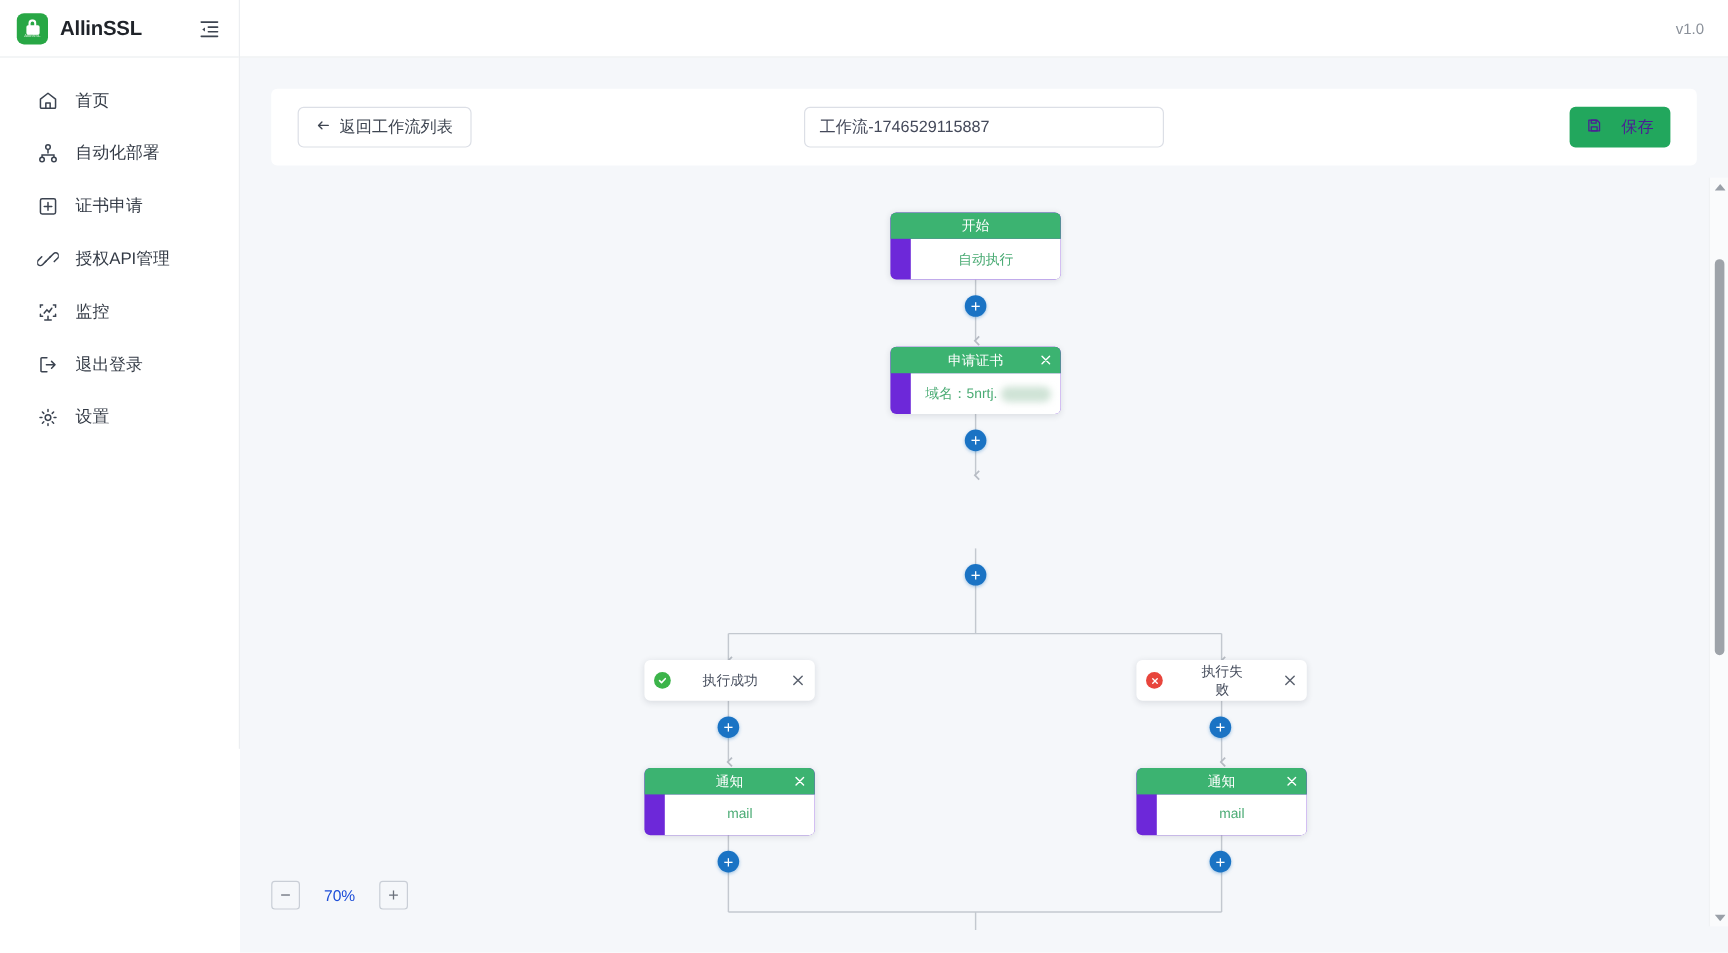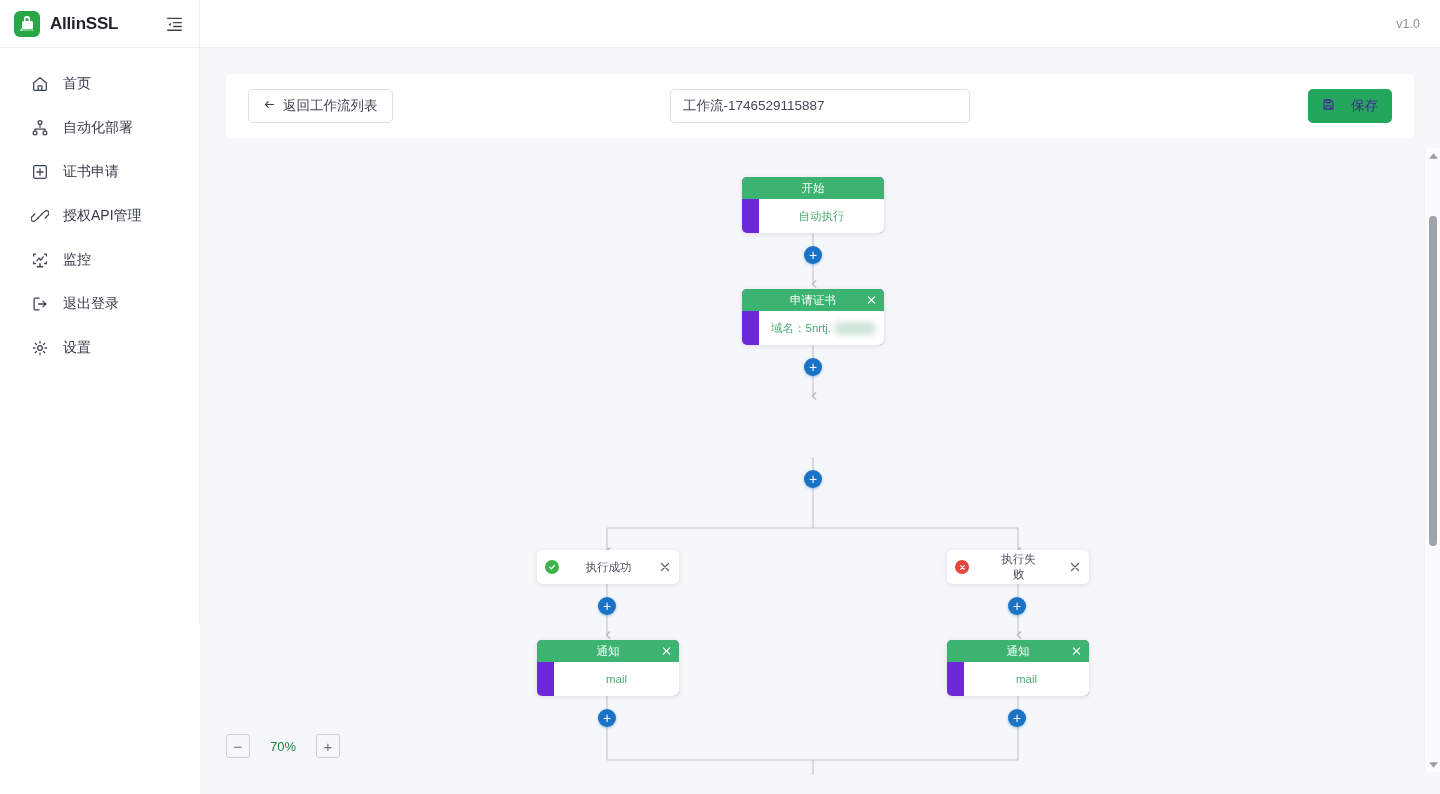--- a/index.html
+++ b/index.html
@@ -210,21 +210,21 @@
     z-index: 20;
   }
   .zoom-sq {
     width: 24px; height: 24px;
     border: 1px solid #c9ced6; border-radius: 3px;
     background: transparent; cursor: pointer;
     display: flex; align-items: center; justify-content: center;
     color: #6b717c; font-size: 15px; line-height: 1;
     font-family: inherit;
   }
-  .zoom-val { font-size: 13px; color: #15803d; min-width: 34px; text-align: center; }
+  .zoom-val { font-size: 13px; color: #1d4ed8; min-width: 34px; text-align: center; }
 
   
   .vscroll {
     position: absolute; right: 0; top: 148px;
     width: 16px; height: 624px;
     background: #fafbfc;
     border-left: 1px solid #f0f2f4;
     z-index: 30;
   }
   .vscroll .arrow {

